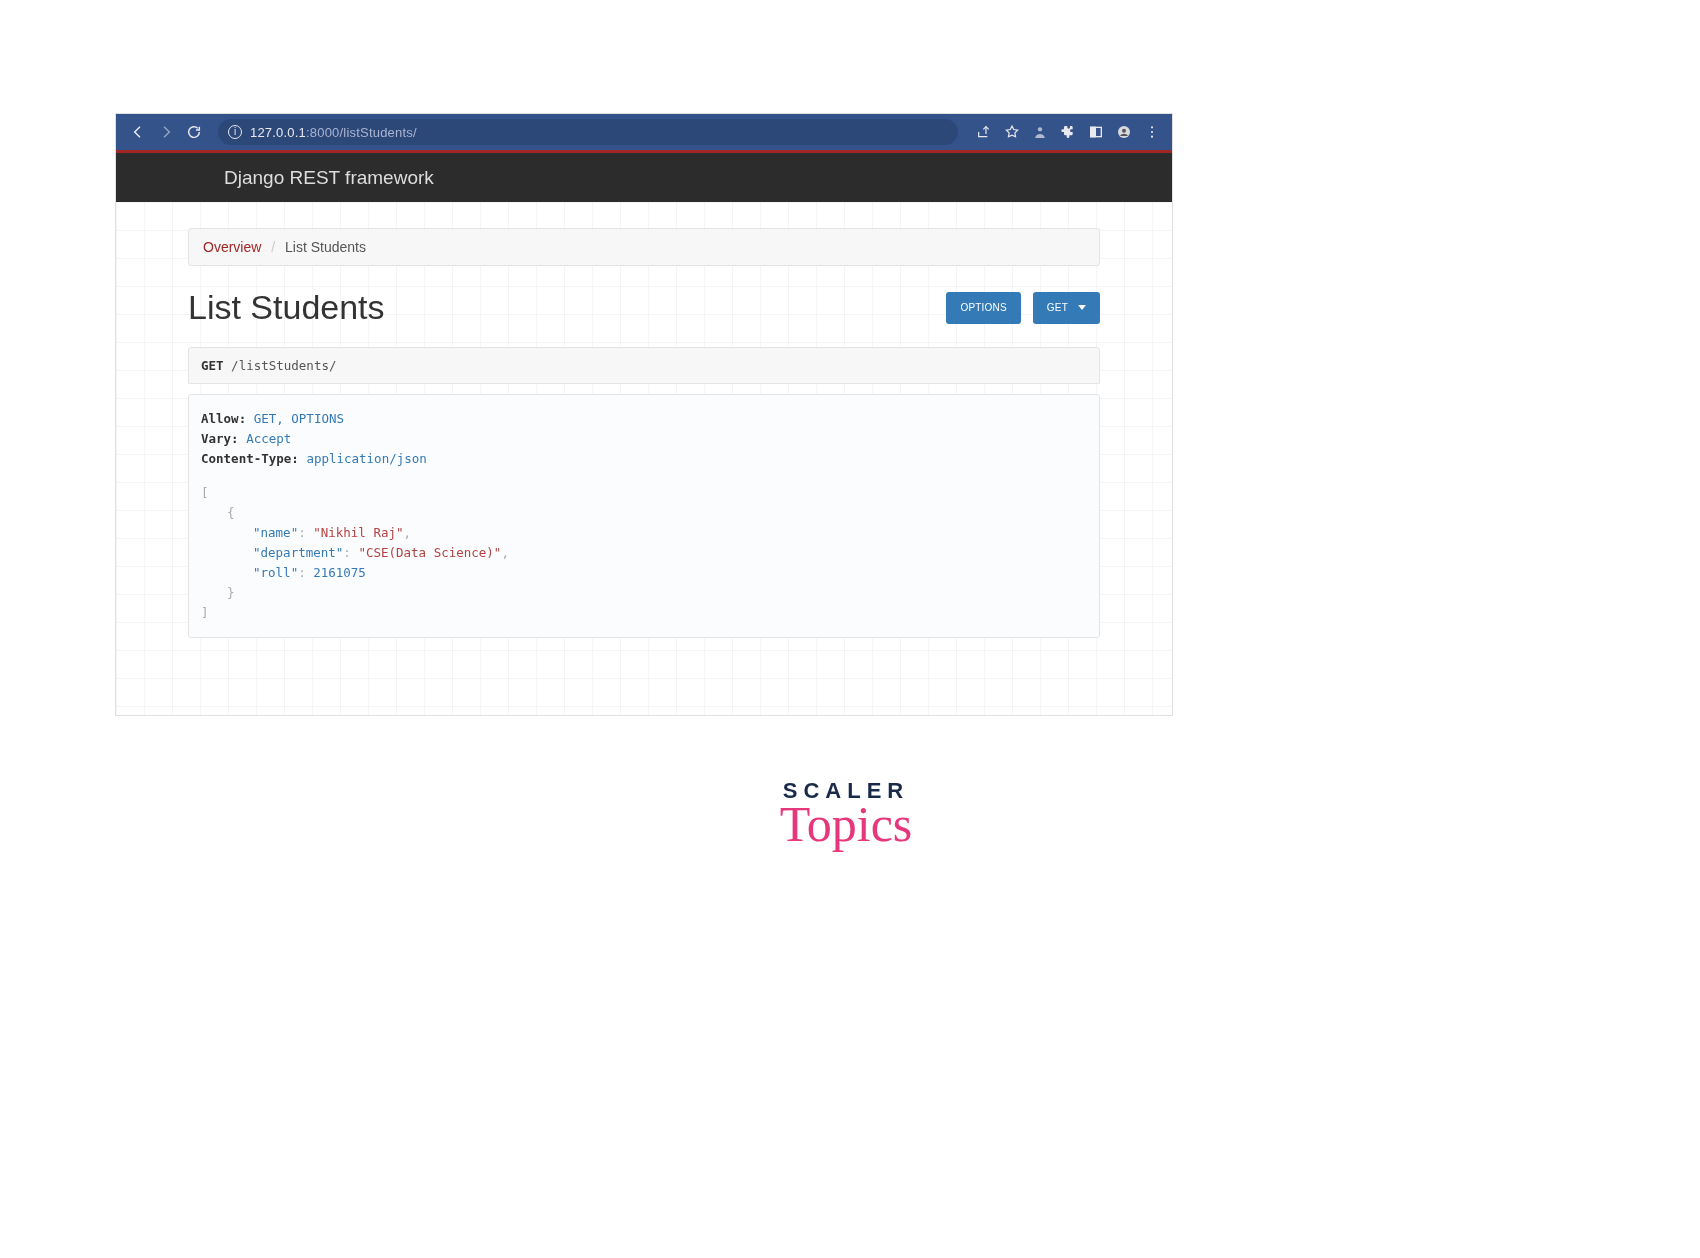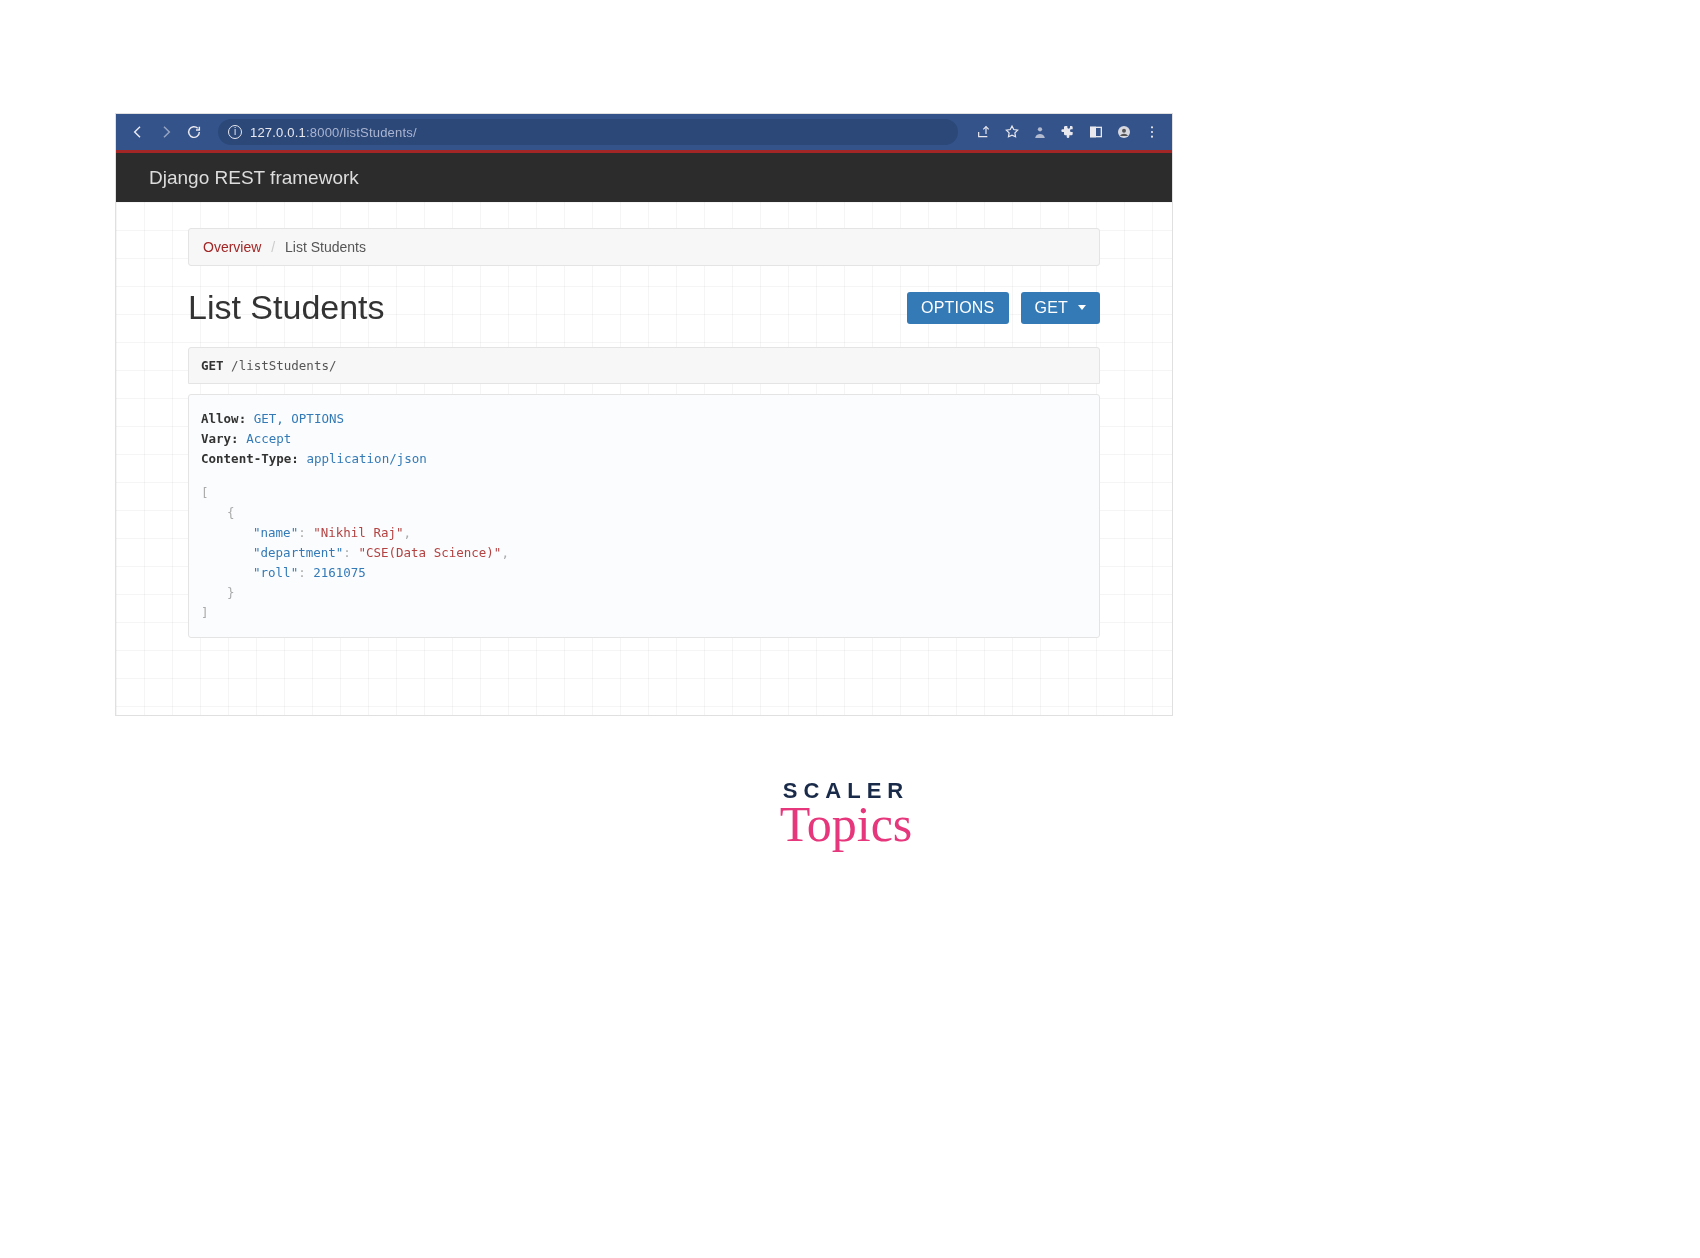--- a/index.html
+++ b/index.html
@@ -77,21 +77,21 @@
       width: 16px; height: 16px; color: #e8e8ee; cursor: pointer;
       display: flex; align-items: center; justify-content: center;
     }
     .toolbar-icon svg { width: 16px; height: 16px; }
     .red-line { height: 3px; background: #a32626; }
     .framework-header {
       height: 49px;
       background: #2c2c2c;
       display: flex;
       align-items: center;
-      padding-left: 33px;
+      padding-left: 108px;
     }
     .framework-title {
       color: #ddd;
       font-size: 19px;
       font-weight: 400;
     }
     .content-area {
       background-image:
         linear-gradient(to right, rgba(0,0,0,0.04) 1px, transparent 1px),
         linear-gradient(to bottom, rgba(0,0,0,0.04) 1px, transparent 1px);
@@ -127,21 +127,21 @@
       font-weight: 400;
       color: #333;
     }
     .btn-group {
       display: flex;
       gap: 12px;
     }
     .btn {
       background: #337ab7;
       color: #fff;
-      font-size: 16px;
+      font-size: 10px;
       letter-spacing: 0.2px;
       border: none;
       border-radius: 3px;
       padding: 8px 14px;
       cursor: pointer;
       display: flex;
       align-items: center;
       gap: 8px;
       height: 32px;
     }

